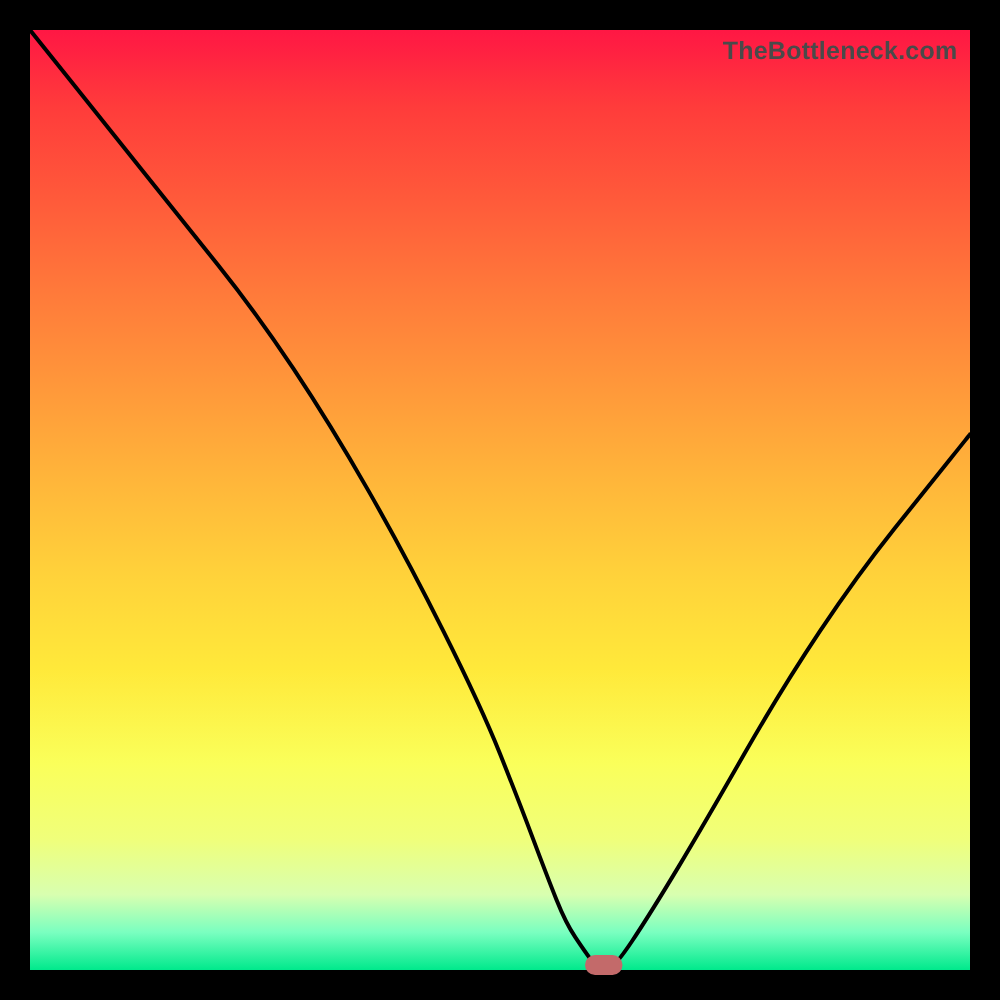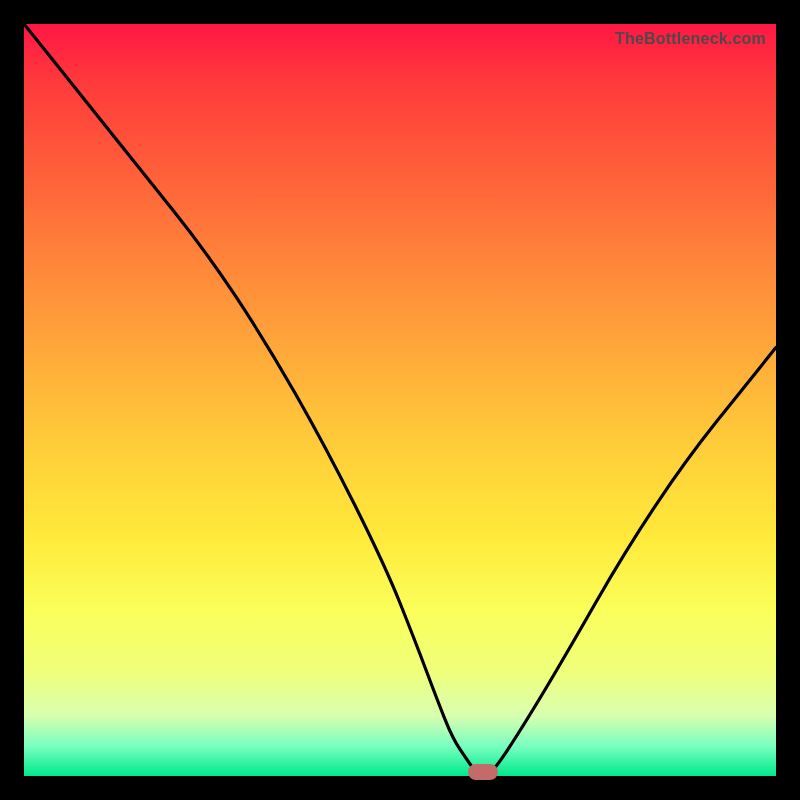--- a/index.html
+++ b/index.html
@@ -31,21 +31,21 @@
       #7affc0 96%,
       #00e98c 100%
     );
   }
   .corner-label {
     position: absolute;
     top: 6px;
     right: 10px;
     font-family: Arial, Helvetica, sans-serif;
     font-weight: 700;
-    font-size: 16px;
+    font-size: 20px;
     color: #4a4a4a;
     letter-spacing: 0.2px;
     user-select: none;
   }
   svg.curve {
     position: absolute;
     left: 0; top: 0;
     width: 100%; height: 100%;
   }
   .marker {

